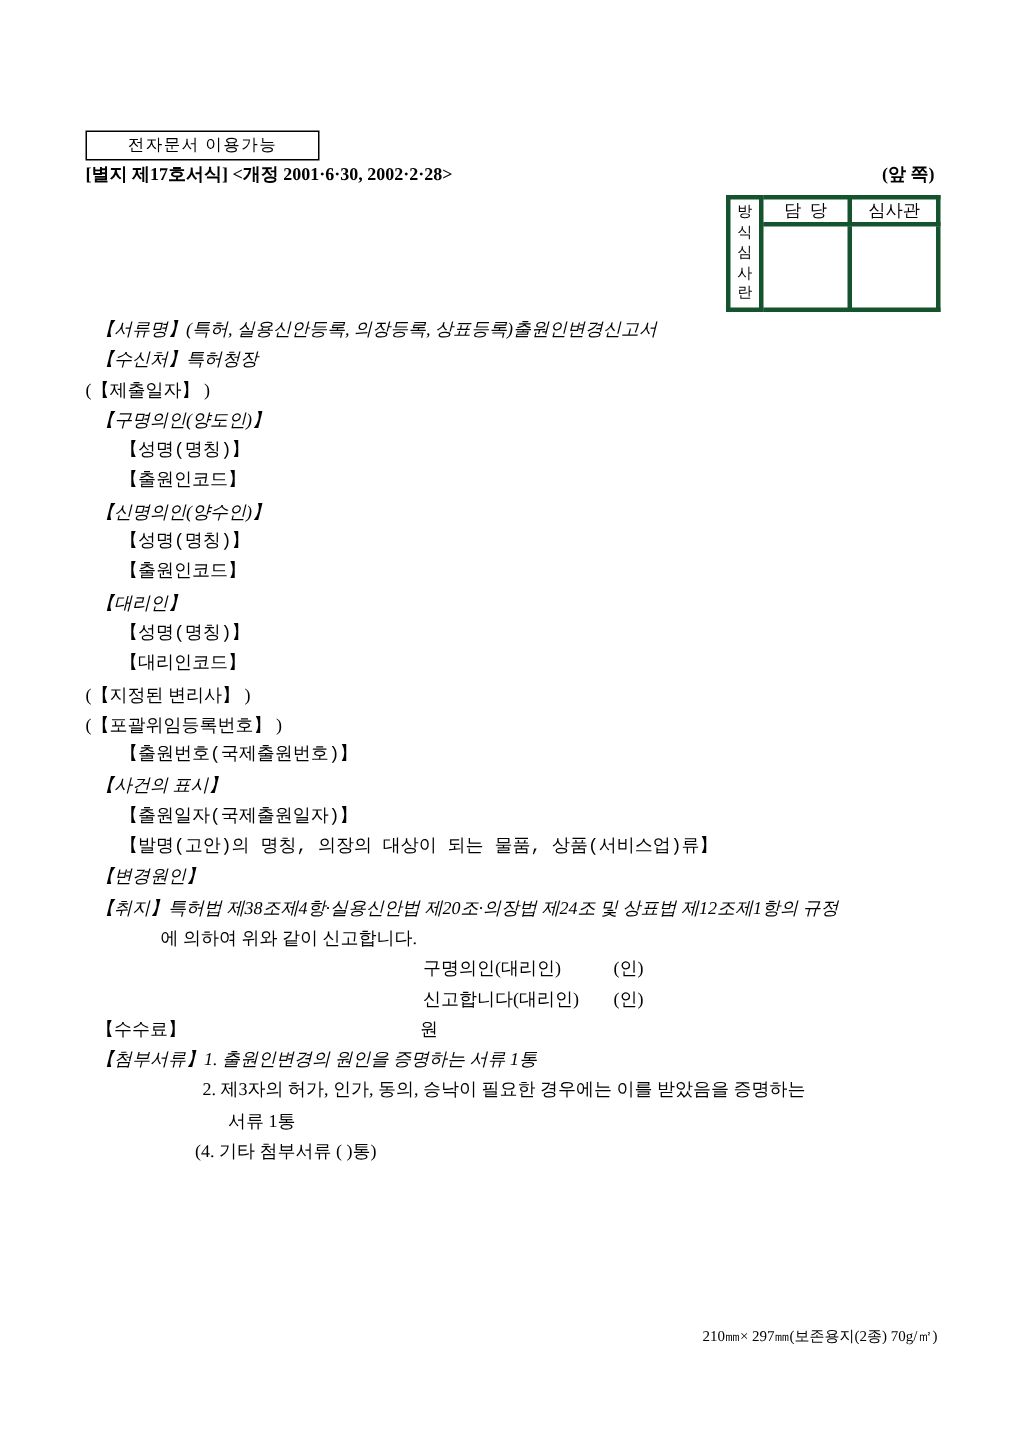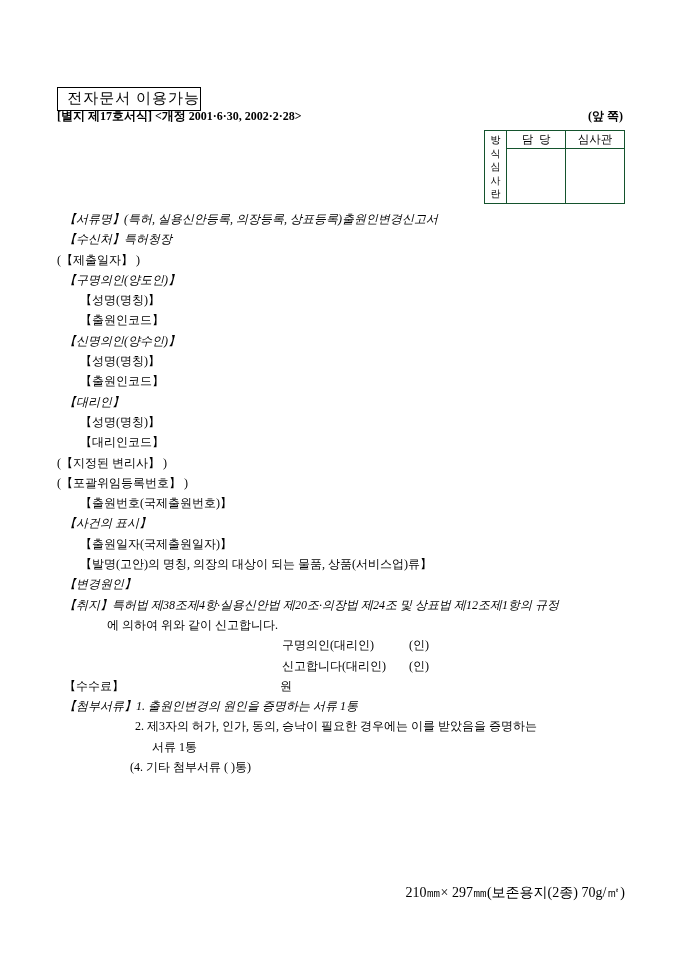--- a/index.html
+++ b/index.html
@@ -11,24 +11,24 @@
     background: #ffffff;
     color: #000000;
     font-family: "Liberation Serif", "DejaVu Serif", serif;
     font-size: 12px;
     overflow: hidden;
   }
   .badge {
     position: absolute;
     left: 57px;
     top: 87px;
-    width: 144px;
+    width: 156px;
     border: 1px solid #000;
-    text-align: right;
-    font-size: 15px;
+    text-align: center;
+    font-size: 11px;
     padding: 1px 0 2px 0;
     letter-spacing: 1px;
   }
   .ref-row {
     position: absolute;
     left: 57px;
     top: 108px;
     width: 566px;
     display: flex;
     justify-content: space-between;
@@ -36,21 +36,21 @@
     white-space: pre;
     font-weight: bold;
   }
   table.review {
     position: absolute;
     left: 484px;
     top: 130px;
     border-collapse: collapse;
     table-layout: fixed;
   }
-  table.review td { border: 1px solid #14532d; padding: 0; }
+  table.review td { border: 3px solid #14532d; padding: 0; }
   table.review .vert {
     width: 22px;
     font-size: 10px;
     line-height: 13.5px;
     text-align: center;
     word-break: break-all;
     padding: 2px 4px;
     vertical-align: top;
   }
   table.review .hdr {
@@ -65,36 +65,36 @@
   .body {
     position: absolute;
     left: 57px;
     top: 209px;
     width: 586px;
   }
   .ln { height: 20.3px; line-height: 20.3px; white-space: pre; }
   .i0  { padding-left: 0; }
   .i7  { padding-left: 7px; font-style: italic; }
   .i16 { padding-left: 16px; }
-  .i23 { padding-left: 23px; }
+  .i23 { padding-left: 23px; font-family: Liberation Mono, monospace; }
   .i50 { padding-left: 50px; }
   .i73 { padding-left: 73px; }
   .i78 { padding-left: 78px; }
   .i95 { padding-left: 95px; }
   .sig-row { position: relative; height: 20.3px; line-height: 20.3px; }
   .sig-label { position: absolute; left: 225px; white-space: pre; }
   .sig-seal  { position: absolute; left: 352px; white-space: pre; }
   .fee-row { position: relative; height: 20.3px; line-height: 20.3px; }
   .fee-label { position: absolute; left: 7px; white-space: pre; }
   .fee-unit  { position: absolute; left: 223px; white-space: pre; }
   .footer {
     position: absolute;
     top: 884px;
     right: 55px;
-    font-size: 14px;
+    font-size: 10px;
     white-space: pre;
   }
 </style>
 </head>
 <body>
 
 <div class="page">
 
   <div class="badge">전자문서 이용가능</div>
 

